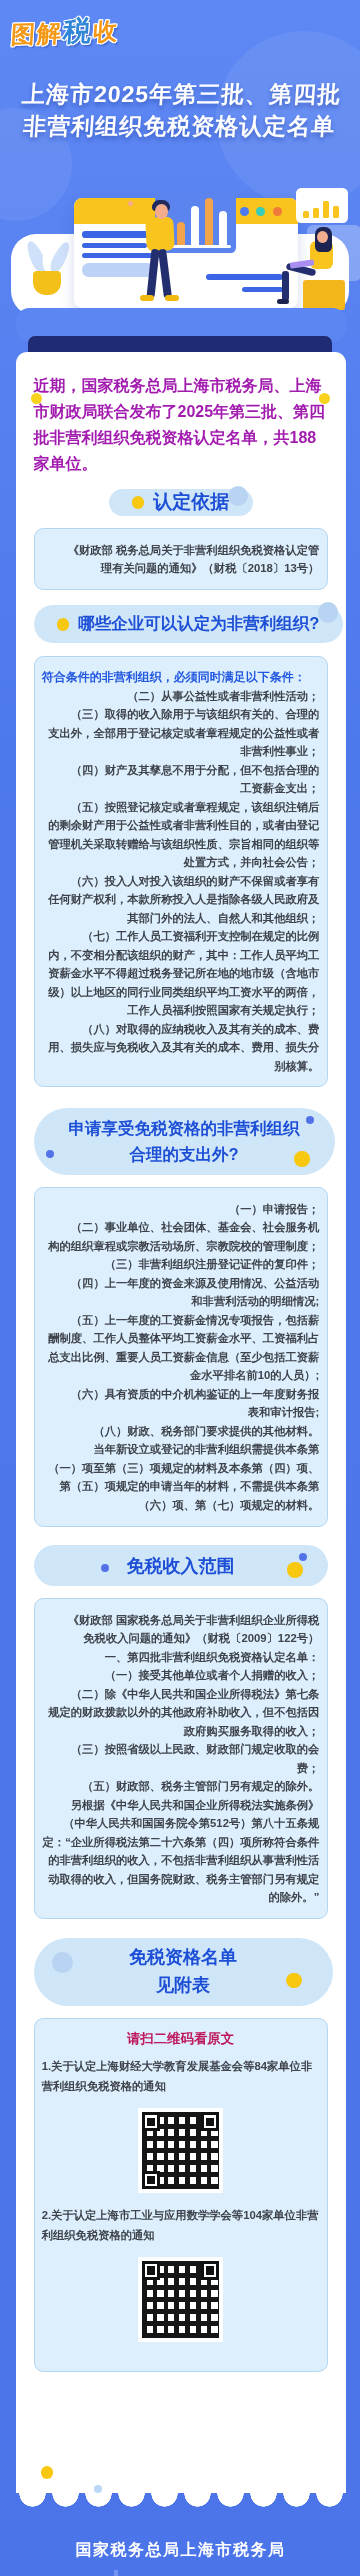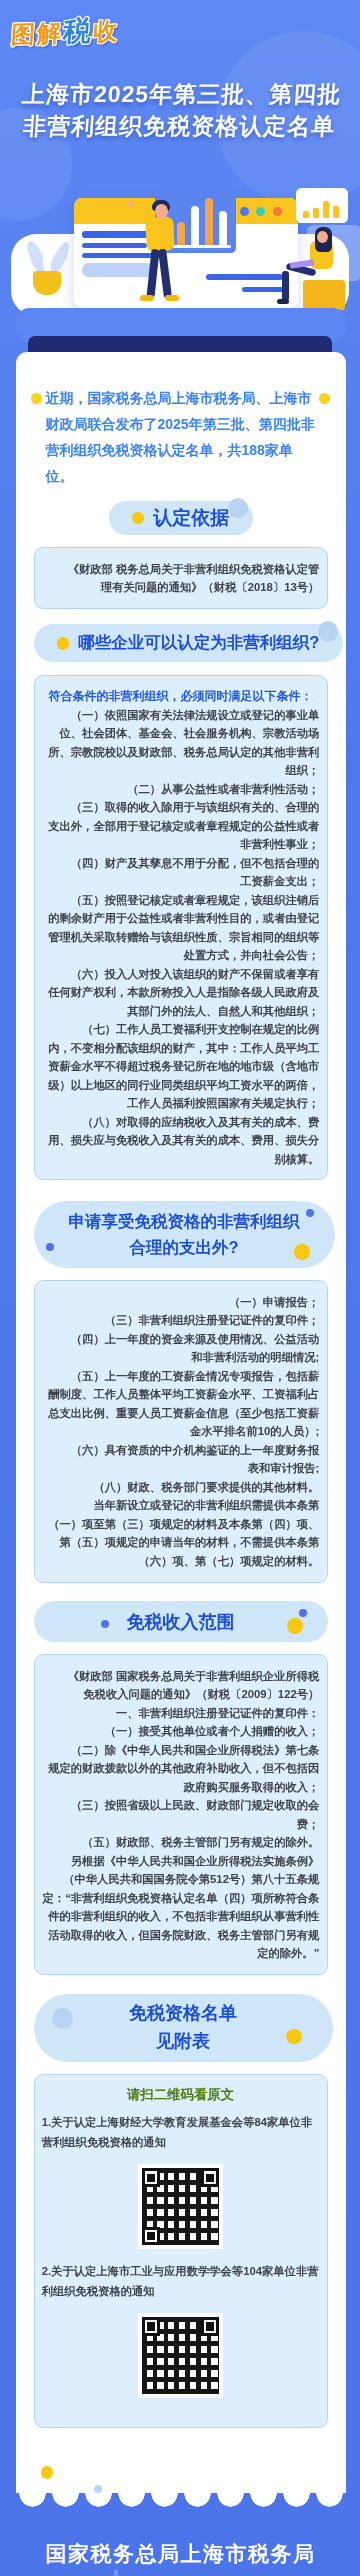--- a/index.html
+++ b/index.html
@@ -77,65 +77,65 @@
   
   .bandBlue{position:absolute;left:15.5px;top:308px;width:330px;height:34px;background:#5c86f2;border-radius:13.4px;}
   .bandNavy{position:absolute;left:28px;top:336px;width:304px;height:25px;background:#1f2c74;border-radius:7.2px;}
 
   
   .card{position:absolute;left:15.5px;top:352px;width:330px;height:2141px;background:#fff;
         border-radius:11.3px 11.3px 0 0;padding:0;box-sizing:border-box;overflow:hidden;}
   .card-in{padding:20.6px 18px 0;}
   .pin{position:absolute;width:11.3px;height:11.3px;border-radius:50%;background:#f8d21d;top:41px;}
   .pin-l{left:15.5px;} .pin-r{right:15.5px;}
-  .intro{margin:12px;font-size:14px;line-height:26px;font-weight:700;color:#3b82f6;}
+  .intro{margin:0;font-size:16px;line-height:26px;font-weight:700;color:#a21caf;}
 
   .pill{position:relative;margin:13.4px auto 0;background:#cfe6f8;border-radius:515px;
         display:flex;align-items:center;justify-content:center;color:#1d4fd6;font-weight:900;}
-  .pill-s1{width:144px;height:34px;font-size:19px;margin-top:12.4px;}
+  .pill-s1{width:144px;height:27px;font-size:19px;margin-top:12.4px;}
   .pill-s2{width:309px;height:38px;font-size:16.5px;margin-top:15.5px;}
   .pill-s3{width:301px;height:67px;font-size:16.5px;margin-top:20.6px;}
   .pill-s4{width:294px;height:41px;font-size:18px;margin-top:18.5px;}
   .pill-s5{width:299px;height:68px;font-size:18px;margin-top:18.5px;}
   .pill-lines{text-align:center;line-height:1.55;}
   .pdot-y{width:12.4px;height:12.4px;border-radius:50%;background:#f8c70f;display:inline-block;margin-right:9.3px;flex:0 0 auto;}
   .pcircle-lb{position:absolute;width:20.6px;height:20.6px;border-radius:50%;background:#b9d4f2;}
   .c-tr{right:4.1px;top:-3.1px;} .c-l{left:18.5px;top:14.4px;}
   .psdot{position:absolute;width:8.2px;height:8.2px;border-radius:50%;background:#5472e8;}
   .sd-l{left:12.4px;top:62%;} .sd-tr{right:20.6px;top:8.2px;} .sd-inl{left:67px;top:18.5px;}
   .y-br{position:absolute;right:25px;bottom:8.2px;margin:0;width:15.5px;height:15.5px;}
   .y-r{position:absolute;right:31px;bottom:17.5px;margin:0;width:15.5px;height:15.5px;}
 
   .box{background:#ddeffc;border:1px solid #b2d6f2;border-radius:9.3px;margin-top:12.4px;
        padding:11.3px 7.2px;font-size:11.3px;font-weight:700;color:#3e434c;line-height:18.5px;}
   .box p{margin:0;}
   .indent{text-indent:2em;text-align:right;}
-  .lead{color:#2257e0;font-size:12px;text-align:center;}
+  .lead{color:#2257e0;font-size:12px;}
 
   .qrbox{position:relative;text-align:left;padding-bottom:17.5px;}
-  .qr-heading{text-align:center;font-size:13.4px;font-weight:900;color:#4d7c0f;margin-bottom:7.2px !important;}
+  .qr-heading{text-align:center;font-size:13.4px;font-weight:900;color:#be185d;margin-bottom:7.2px !important;}
   .qr-label{font-size:11.3px;line-height:20.6px;}
   .qr{position:relative;width:85px;height:85px;margin:11.3px auto;background:#fff;}
   .qr-m{position:absolute;left:4.1px;top:4.1px;right:4.1px;bottom:4.1px;background:
       repeating-linear-gradient(90deg,#161616 0 4.6px,transparent 4.6px 10.8px),
       repeating-linear-gradient(0deg,#161616 0 4.6px,transparent 4.6px 12px),#fff;}
   .fp{position:absolute;width:12.4px;height:12.4px;border:3.6px solid #111;background:#fff;}
   .fp::after{content:"";position:absolute;left:2.1px;top:2.1px;width:8.2px;height:8.2px;background:#111;}
   .fp-tl{left:4.1px;top:4.1px;} .fp-tr{right:4.1px;top:4.1px;} .fp-bl{left:4.1px;bottom:4.1px;}
   .dY{position:absolute;left:25px;bottom:14.4px;width:12.4px;height:12.4px;border-radius:50%;background:#f8c70f;}
   .dB{position:absolute;left:78px;bottom:0px;width:8.2px;height:8.2px;border-radius:50%;background:#bcd7f5;}
 
   .scallop{position:absolute;left:15.5px;top:2493px;width:330px;height:15.5px;
       background-image:radial-gradient(circle at 16.5px 0px,#fff 13px,rgba(255,255,255,0) 13.4px);
       background-size:33px 15.5px;background-repeat:repeat-x;}
 
   
   .footer{position:absolute;left:0;top:2508px;width:361px;height:154px;}
   .footer-text{position:absolute;left:0;top:32px;width:361px;text-align:center;margin:0;
-      color:#fff;font-size:21px;font-weight:900;letter-spacing:1.5px;}
+      color:#fff;font-size:16px;font-weight:900;letter-spacing:1.5px;}
   .skyline{position:absolute;left:0;bottom:0;width:361px;height:103px;}
   .twr-pole{position:absolute;left:114px;bottom:0;width:3.6px;height:92px;background:#7b9bf2;opacity:.85;}
 </style>
 </head>
 <body>
 
 <div class="page">
   <div class="blob blob1"></div>
   <div class="blob blob2"></div>
 
@@ -223,63 +223,63 @@
         <p class="indent">《财政部 税务总局关于非营利组织免税资格认定管理有关问题的通知》（财税〔2018〕13号）</p>
       </div>
 
       <div class="pill pill-s2">
         <span class="pdot-y"></span>
         <span>哪些企业可以认定为非营利组织?</span>
         <span class="pcircle-lb c-tr"></span>
       </div>
       <div class="box">
         <p class="lead">符合条件的非营利组织，必须同时满足以下条件：</p>
-        <p class="indent">（一）依照国家有关法律法规设立或登记的事业单位、社会团体、基金会、社会服务机构、宗教活动场所、宗教院校以及财政部、税务总局认定的其他非营利组织；</p>
         <p class="indent">（二）从事公益性或者非营利性活动；</p>
         <p class="indent">（三）取得的收入除用于与该组织有关的、合理的支出外，全部用于登记核定或者章程规定的公益性或者非营利性事业；</p>
         <p class="indent">（四）财产及其孳息不用于分配，但不包括合理的工资薪金支出；</p>
         <p class="indent">（五）按照登记核定或者章程规定，该组织注销后的剩余财产用于公益性或者非营利性目的，或者由登记管理机关采取转赠给与该组织性质、宗旨相同的组织等处置方式，并向社会公告；</p>
         <p class="indent">（六）投入人对投入该组织的财产不保留或者享有任何财产权利，本款所称投入人是指除各级人民政府及其部门外的法人、自然人和其他组织；</p>
         <p class="indent">（七）工作人员工资福利开支控制在规定的比例内，不变相分配该组织的财产，其中：工作人员平均工资薪金水平不得超过税务登记所在地的地市级（含地市级）以上地区的同行业同类组织平均工资水平的两倍，工作人员福利按照国家有关规定执行；</p>
         <p class="indent">（八）对取得的应纳税收入及其有关的成本、费用、损失应与免税收入及其有关的成本、费用、损失分别核算。</p>
       </div>
 
       <div class="pill pill-s3">
         <span class="psdot sd-l"></span>
         <div class="pill-lines">
           <div>申请享受免税资格的非营利组织</div>
           <div>合理的支出外?</div>
         </div>
         <span class="psdot sd-tr"></span>
         <span class="pdot-y y-br"></span>
       </div>
       <div class="box">
         <p class="indent">（一）申请报告；</p>
+        <p class="indent">（二）事业单位、社会团体、基金会、社会服务机构的组织章程或宗教活动场所、宗教院校的管理制度；</p>
         <p class="indent">（三）非营利组织注册登记证件的复印件；</p>
         <p class="indent">（四）上一年度的资金来源及使用情况、公益活动和非营利活动的明细情况;</p>
         <p class="indent">（五）上一年度的工资薪金情况专项报告，包括薪酬制度、工作人员整体平均工资薪金水平、工资福利占总支出比例、重要人员工资薪金信息（至少包括工资薪金水平排名前10的人员）;</p>
         <p class="indent">（六）具有资质的中介机构鉴证的上一年度财务报表和审计报告;</p>
         <p class="indent">（八）财政、税务部门要求提供的其他材料。</p>
         <p class="indent">当年新设立或登记的非营利组织需提供本条第（一）项至第（三）项规定的材料及本条第（四）项、第（五）项规定的申请当年的材料，不需提供本条第（六）项、第（七）项规定的材料。</p>
       </div>
 
       <div class="pill pill-s4">
         <span class="psdot sd-inl"></span>
         <span>免税收入范围</span>
         <span class="psdot sd-tr"></span>
         <span class="pdot-y y-br"></span>
       </div>
       <div class="box">
         <p class="indent">《财政部 国家税务总局关于非营利组织企业所得税免税收入问题的通知》（财税〔2009〕122号）</p>
-        <p class="indent">一、非营利组织注册登记证件的复印件：</p>
+        <p class="indent">一、第四批非营利组织免税资格认定名单：</p>
         <p class="indent">（一）接受其他单位或者个人捐赠的收入；</p>
         <p class="indent">（二）除《中华人民共和国企业所得税法》第七条规定的财政拨款以外的其他政府补助收入，但不包括因政府购买服务取得的收入；</p>
         <p class="indent">（三）按照省级以上民政、财政部门规定收取的会费；</p>
         <p class="indent">（五）财政部、税务主管部门另有规定的除外。</p>
-        <p class="indent">另根据《中华人民共和国企业所得税法实施条例》（中华人民共和国国务院令第512号）第八十五条规定：“非营利组织免税资格认定名单（四）项所称符合条件的非营利组织的收入，不包括非营利组织从事营利性活动取得的收入，但国务院财政、税务主管部门另有规定的除外。”</p>
+        <p class="indent">另根据《中华人民共和国企业所得税法实施条例》（中华人民共和国国务院令第512号）第八十五条规定：“企业所得税法第二十六条第（四）项所称符合条件的非营利组织的收入，不包括非营利组织从事营利性活动取得的收入，但国务院财政、税务主管部门另有规定的除外。”</p>
       </div>
 
       <div class="pill pill-s5">
         <span class="pcircle-lb c-l"></span>
         <div class="pill-lines">
           <div>免税资格名单</div>
           <div>见附表</div>
         </div>
         <span class="pdot-y y-r"></span>
       </div>

